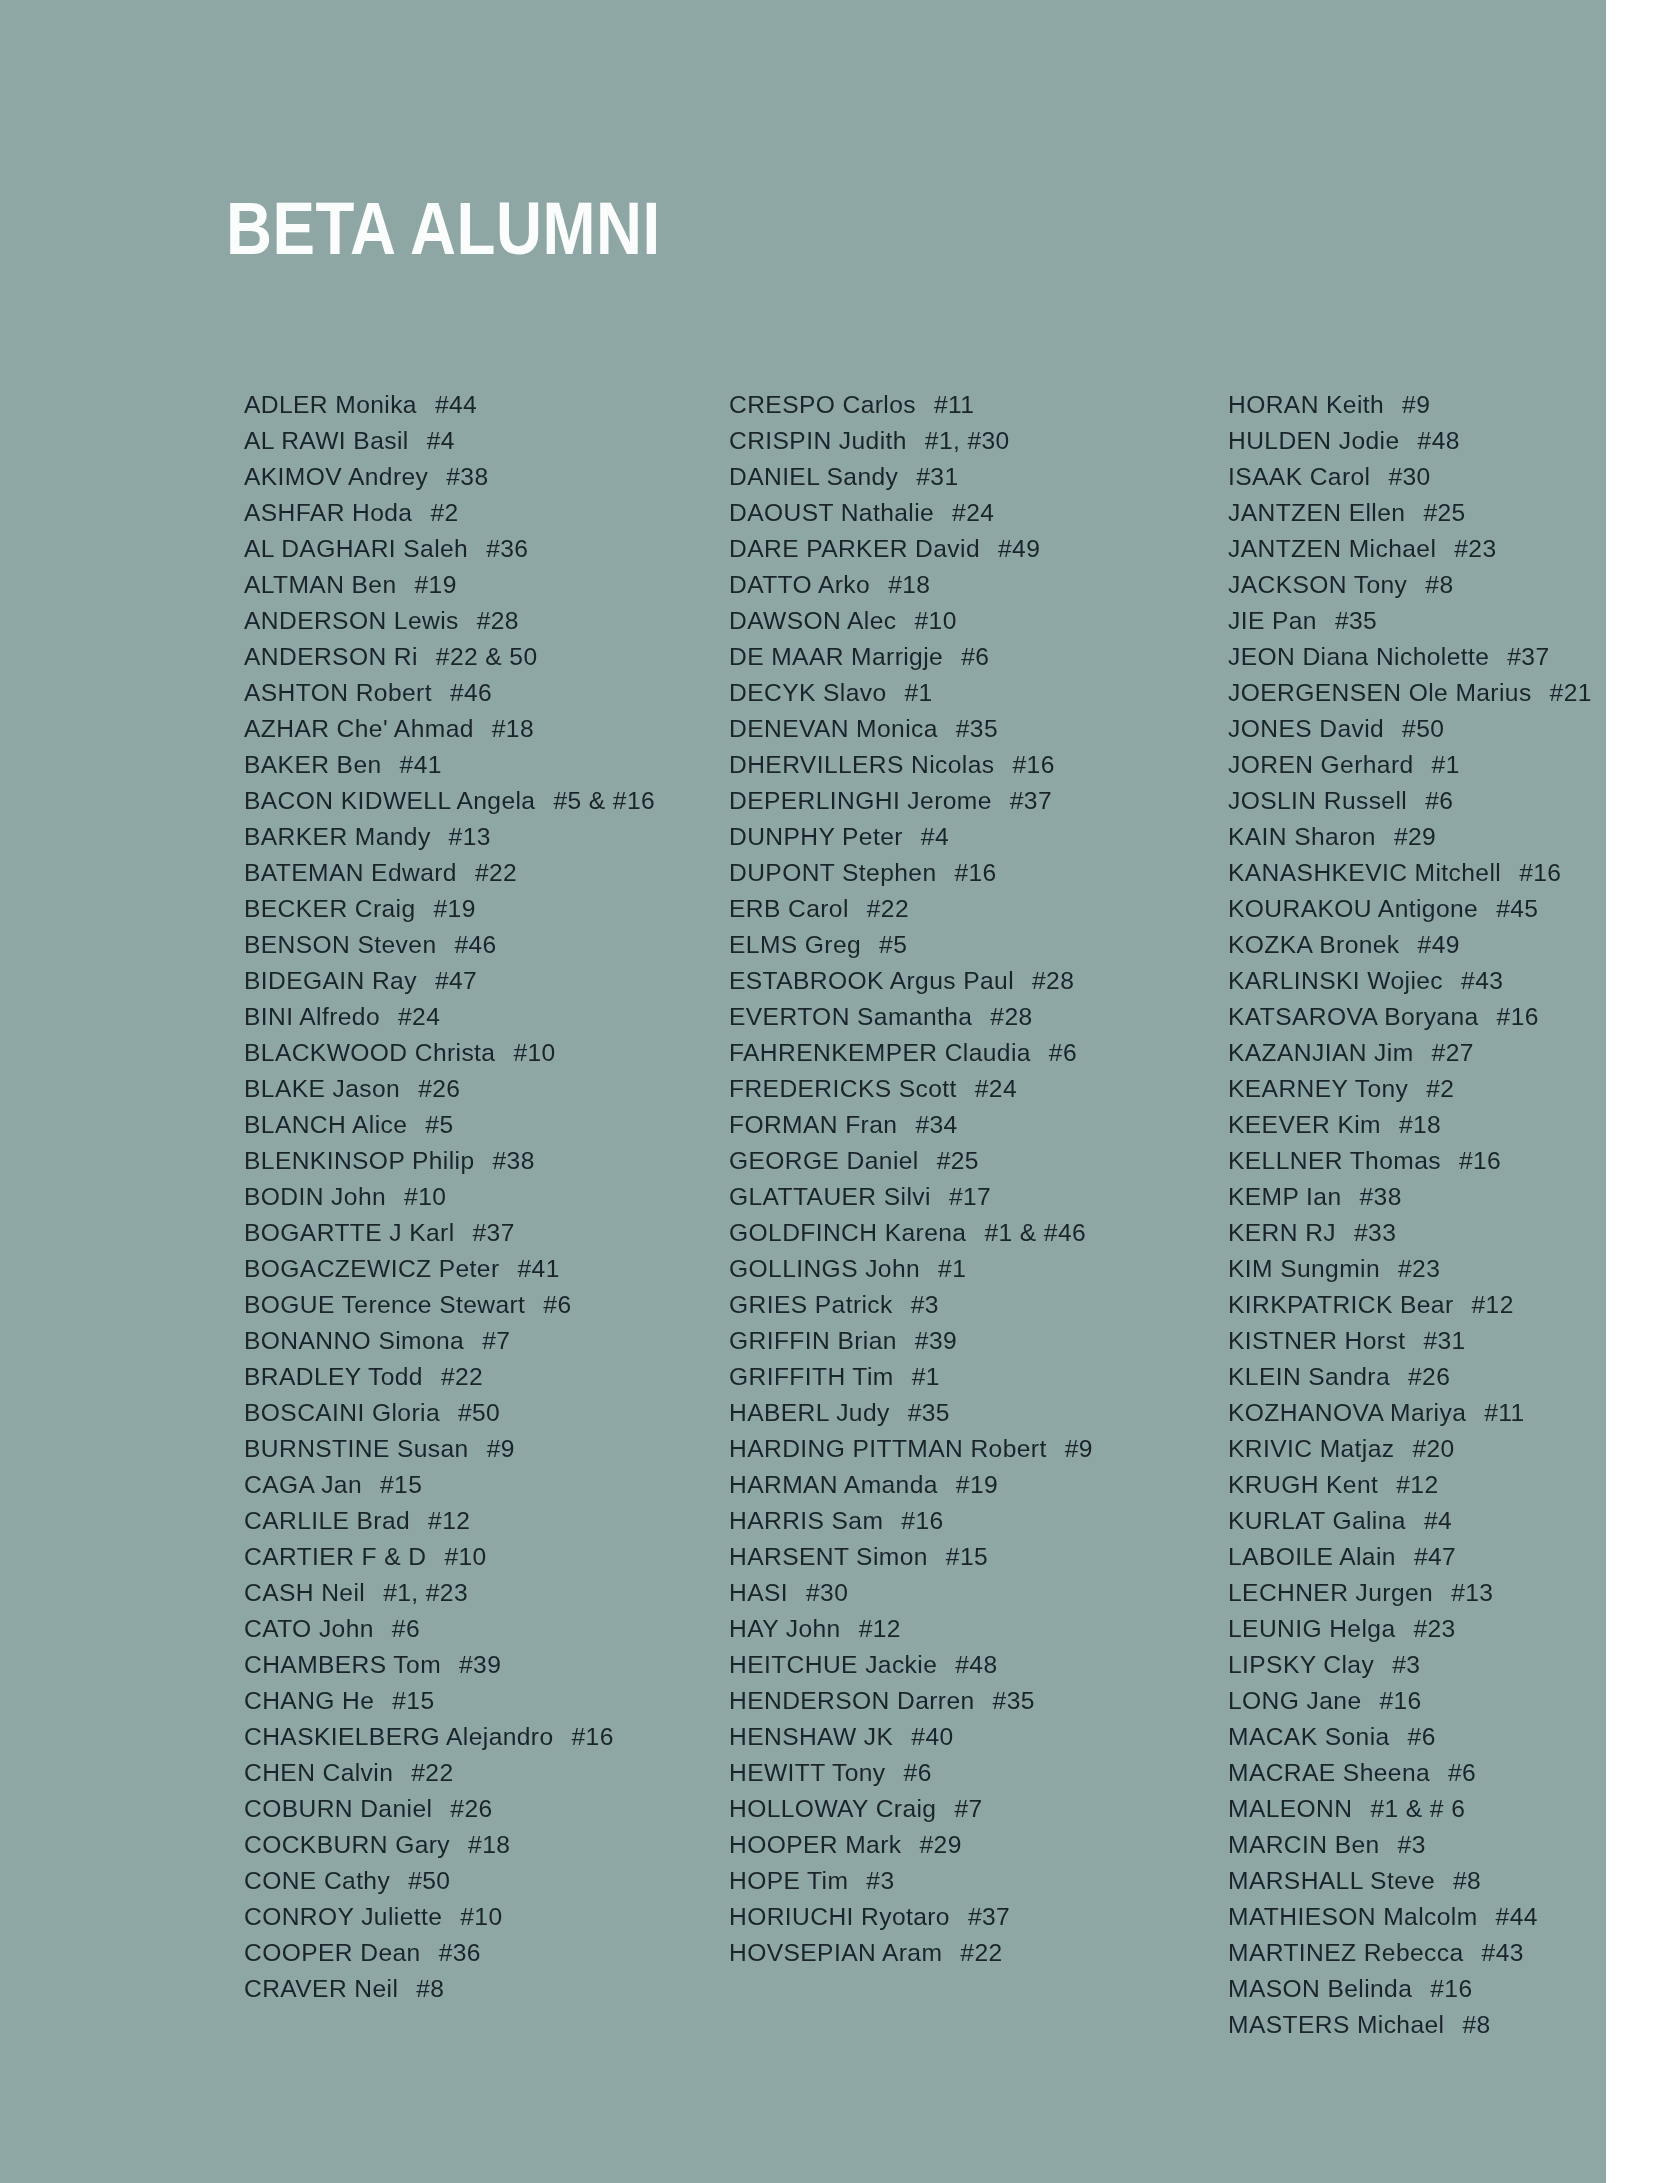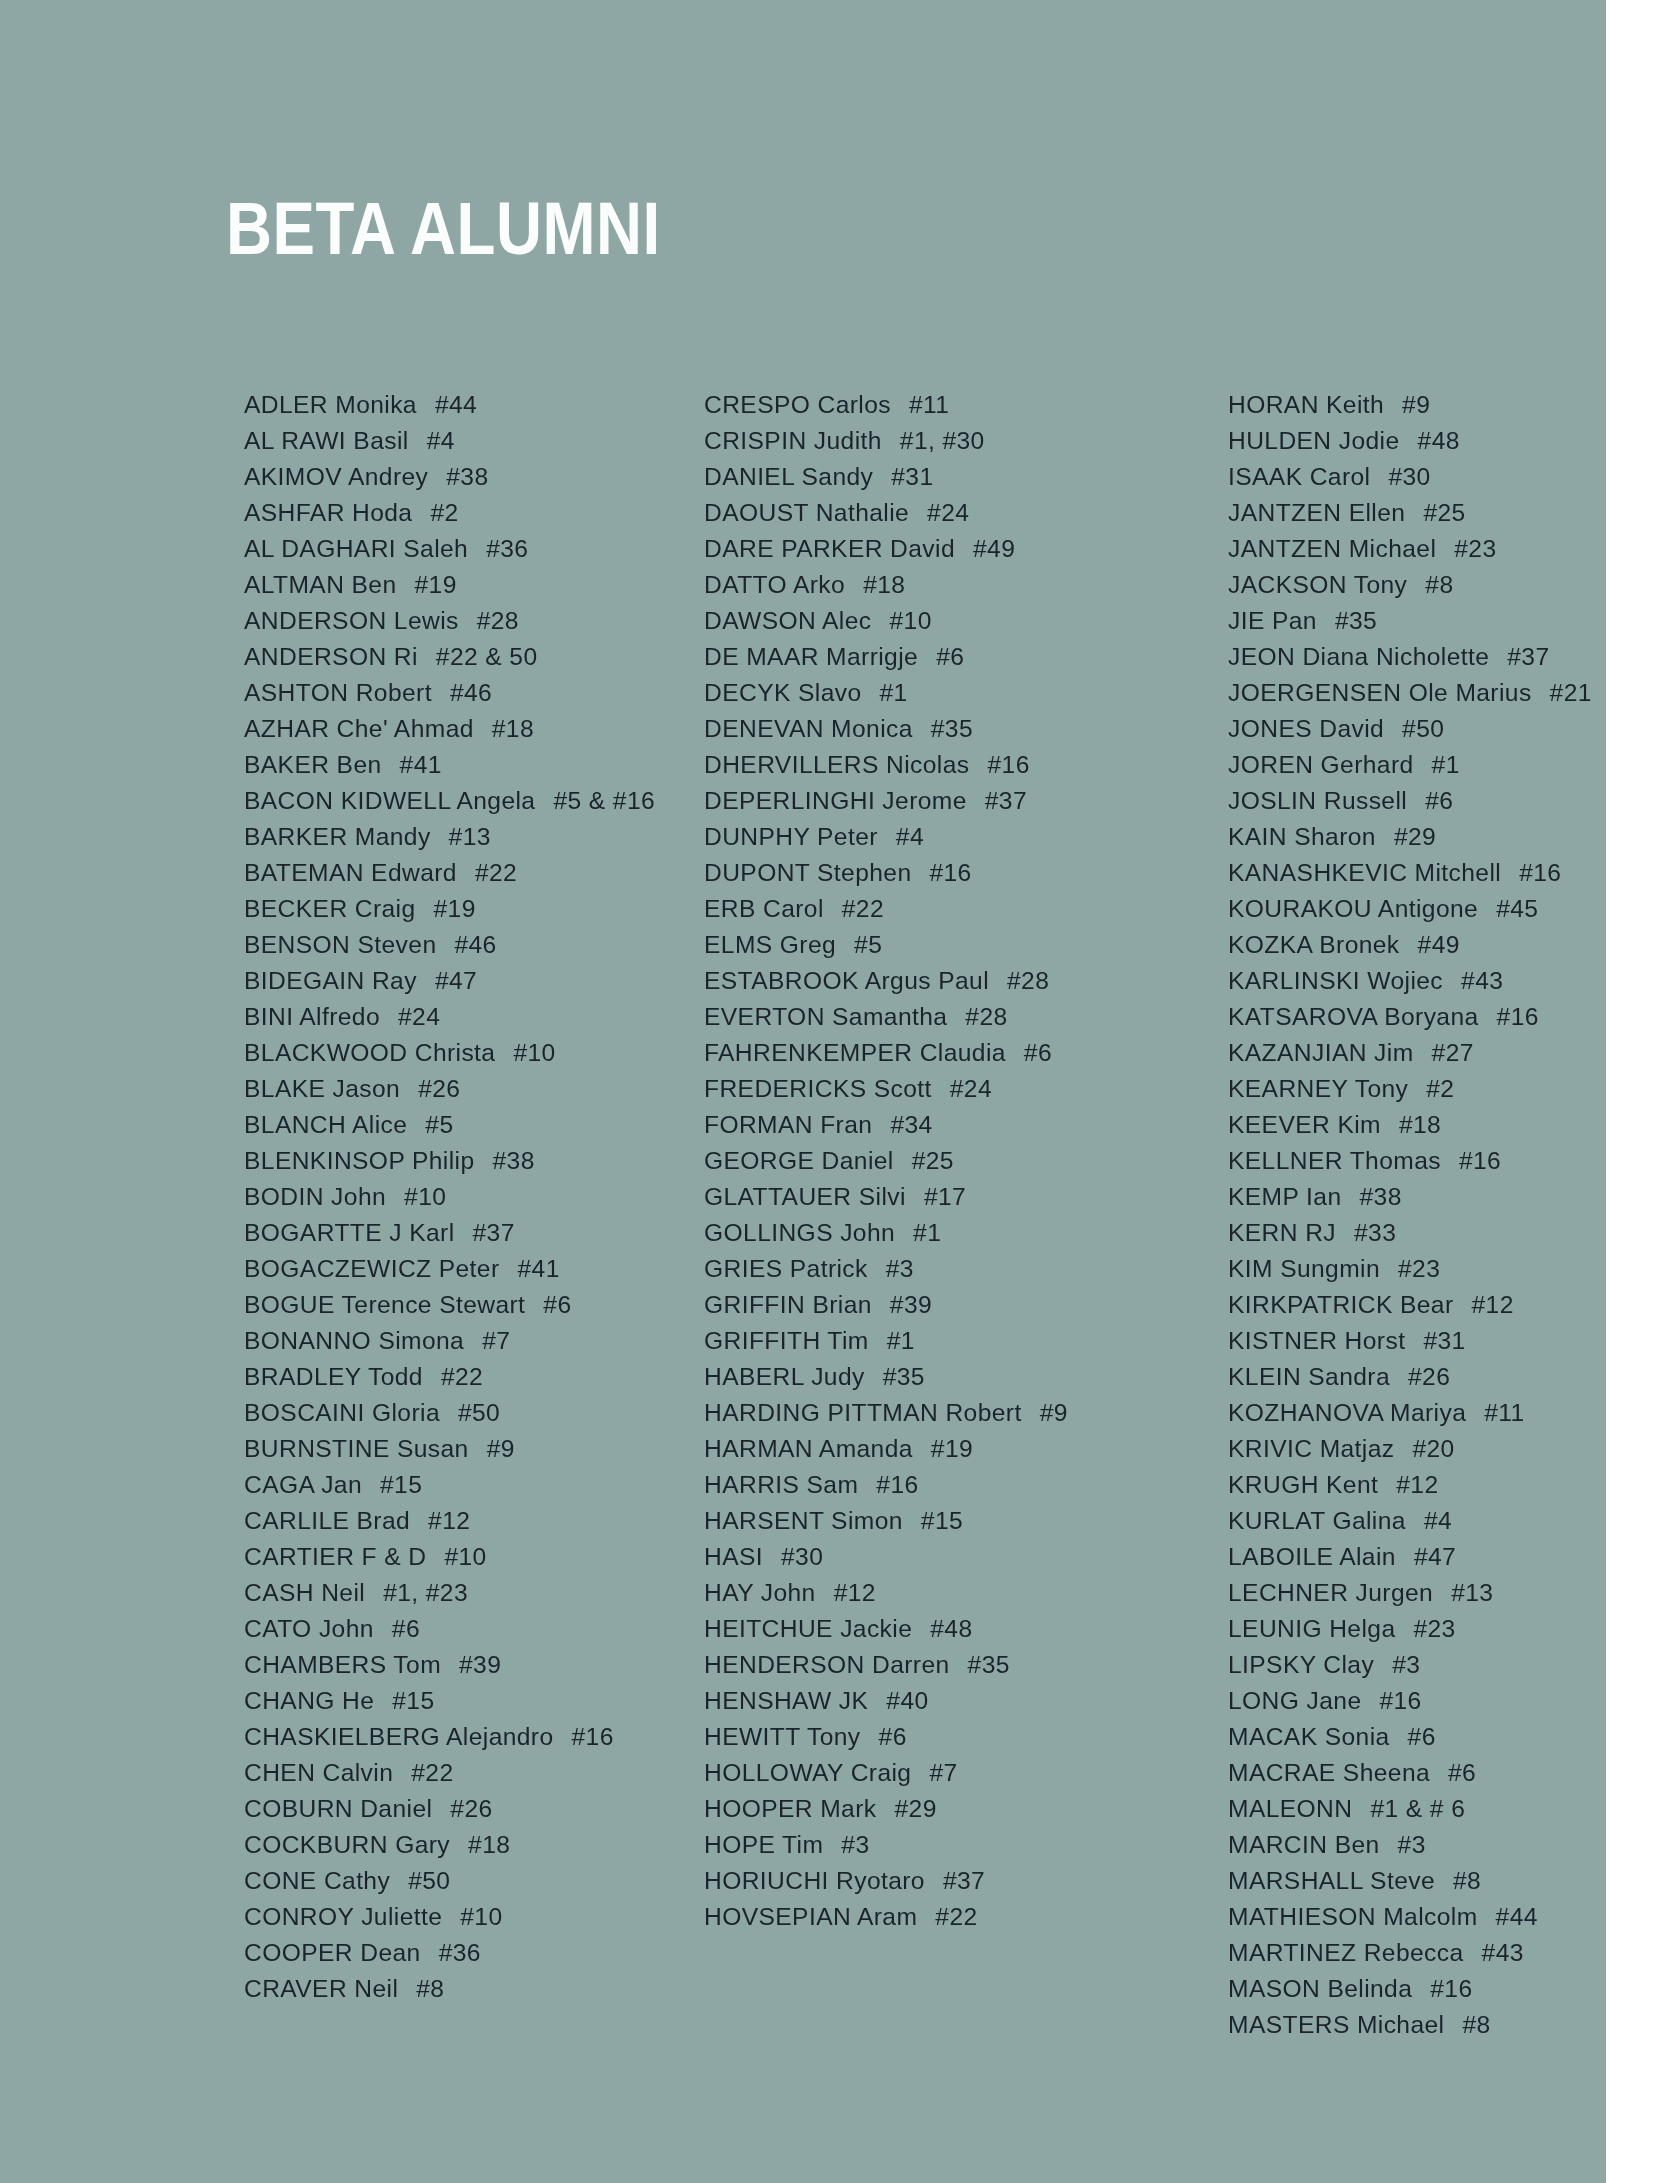--- a/index.html
+++ b/index.html
@@ -33,21 +33,21 @@
     left: 0;
     top: 387px;
     width: 1675px;
   }
   .col {
     position: absolute;
     top: 0;
     width: 492px;
   }
   .col-0 { left: 244px; }
-  .col-1 { left: 704px; }
+  .col-1 { left: 729px; }
   .col-2 { left: 1228px; }
   .row {
     height: 36px;
     display: flex;
     align-items: center;
     white-space: nowrap;
     font-size: 24.6px;
     color: #1A242C;
     letter-spacing: 0.4px;
   }
@@ -332,20 +332,24 @@
         </div>
         <div class="row">
           <span class="name">GEORGE Daniel</span>
           <span class="num">#25</span>
         </div>
         <div class="row">
           <span class="name">GLATTAUER Silvi</span>
           <span class="num">#17</span>
         </div>
         <div class="row">
+          <span class="name">GOLDFINCH Karena</span>
+          <span class="num">#1 &amp; #46</span>
+        </div>
+        <div class="row">
           <span class="name">GOLLINGS John</span>
           <span class="num">#1</span>
         </div>
         <div class="row">
           <span class="name">GRIES Patrick</span>
           <span class="num">#3</span>
         </div>
         <div class="row">
           <span class="name">GRIFFIN Brian</span>
           <span class="num">#39</span>

